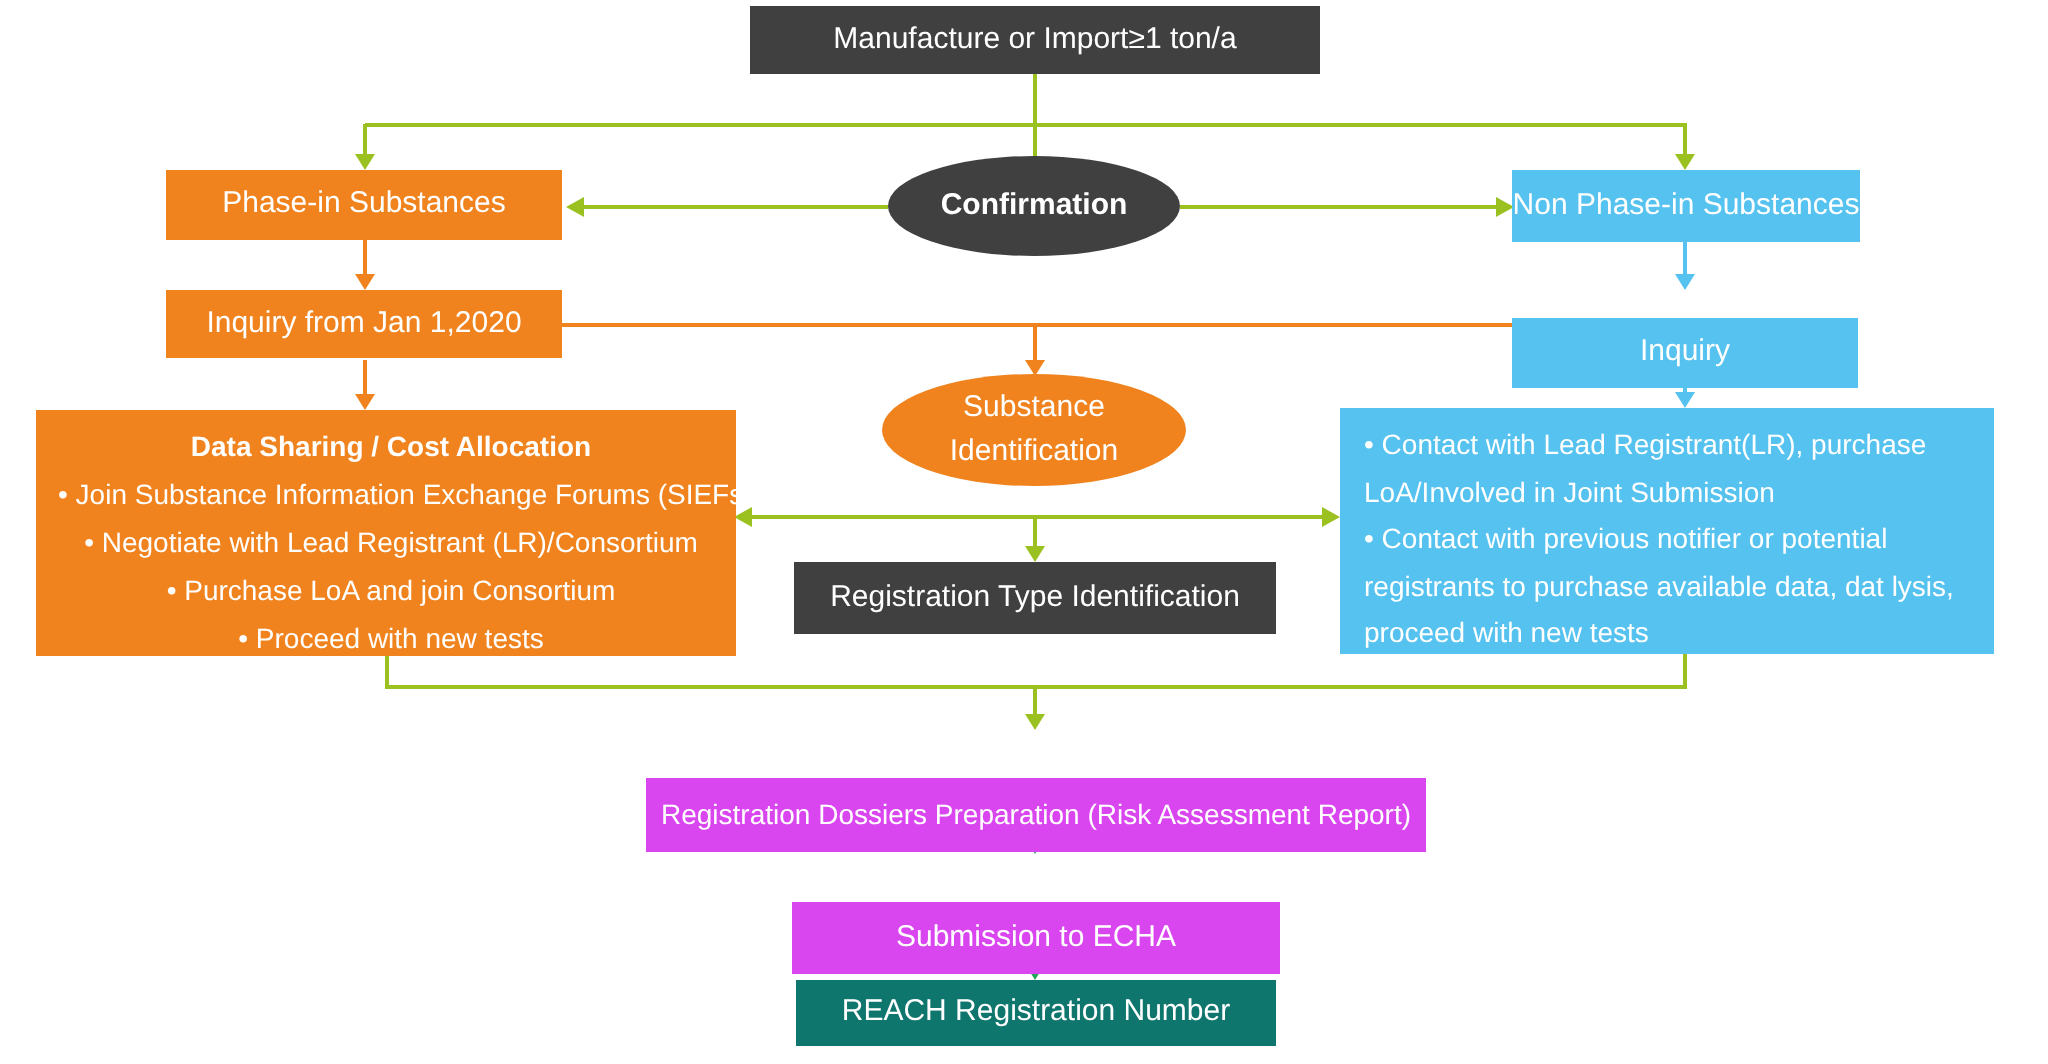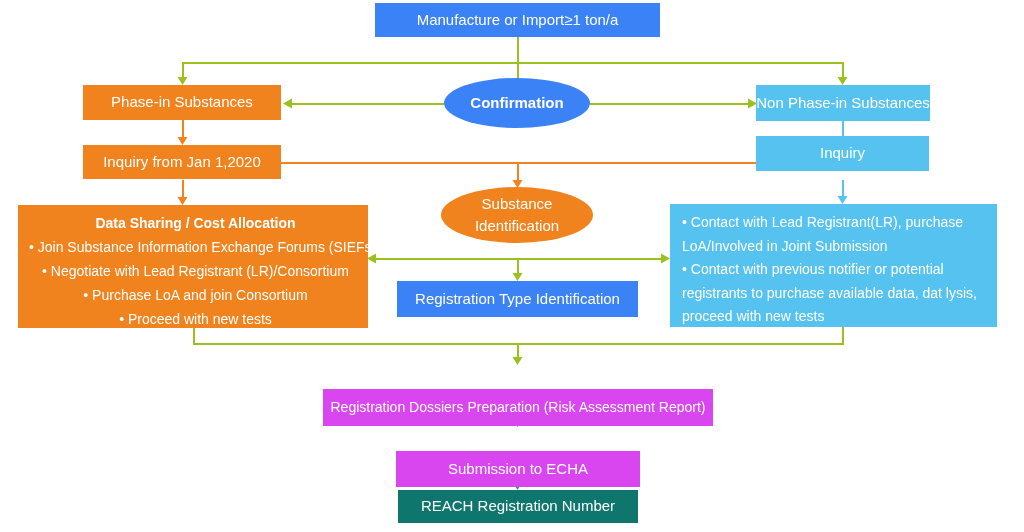--- a/index.html
+++ b/index.html
@@ -5,21 +5,21 @@
   html,body{margin:0;padding:0;background:#fff;}
   .canvas{
     position:relative;width:1024px;height:532px;background:#ffffff;overflow:hidden;
     font-family:"Liberation Sans","DejaVu Sans",sans-serif;
   }
   .connectors{position:absolute;left:0;top:0;width:1024px;height:532px;}
   .node{
     position:absolute;color:#ffffff;display:flex;align-items:center;justify-content:center;
     text-align:center;font-size:15px;line-height:1.25;box-sizing:border-box;
   }
-  .lime{background:#3b82f6;}
+  .lime{background:#404040;}
   .orange{background:#F0831E;}
   .blue{background:#56C2EF;}
   .dgreen{background:#d946ef;margin-top:24px;}
   .purple{background:#0f766e;}
   .ellipse{border-radius:50%;}
   .bigbox{
     display:block;text-align:left;font-size:14px;line-height:24px;padding:6px 6px 6px 11px;
   }
   .bigbox .title{font-weight:bold;white-space:nowrap;}
   .bigbox .bl{white-space:nowrap;}
@@ -104,21 +104,21 @@
   </div>
 
   <div class="node blue" style="left:756px;top:85px;width:174px;height:36px;">
     <span>Non Phase-in Substances</span>
   </div>
 
   <div class="node orange" style="left:83px;top:145px;width:198px;height:34px;">
     <span>Inquiry from Jan 1,2020</span>
   </div>
 
-  <div class="node blue" style="left:756px;top:136px;width:173px;height:35px;">
+  <div class="node blue" style="left:756px;top:159px;width:173px;height:35px;">
     <span>Inquiry</span>
   </div>
 
   <div class="node orange ellipse sub-ellipse" style="left:441px;top:187px;width:152px;height:56px;">
     <span>Substance Identification</span>
   </div>
 
   <div class="node orange bigbox" style="left:18px;top:205px;width:350px;height:123px;text-align:center;">
     <div class="title">Data Sharing / Cost Allocation</div>
     <div class="bl">• Join Substance Information Exchange Forums (SIEFs)</div>

